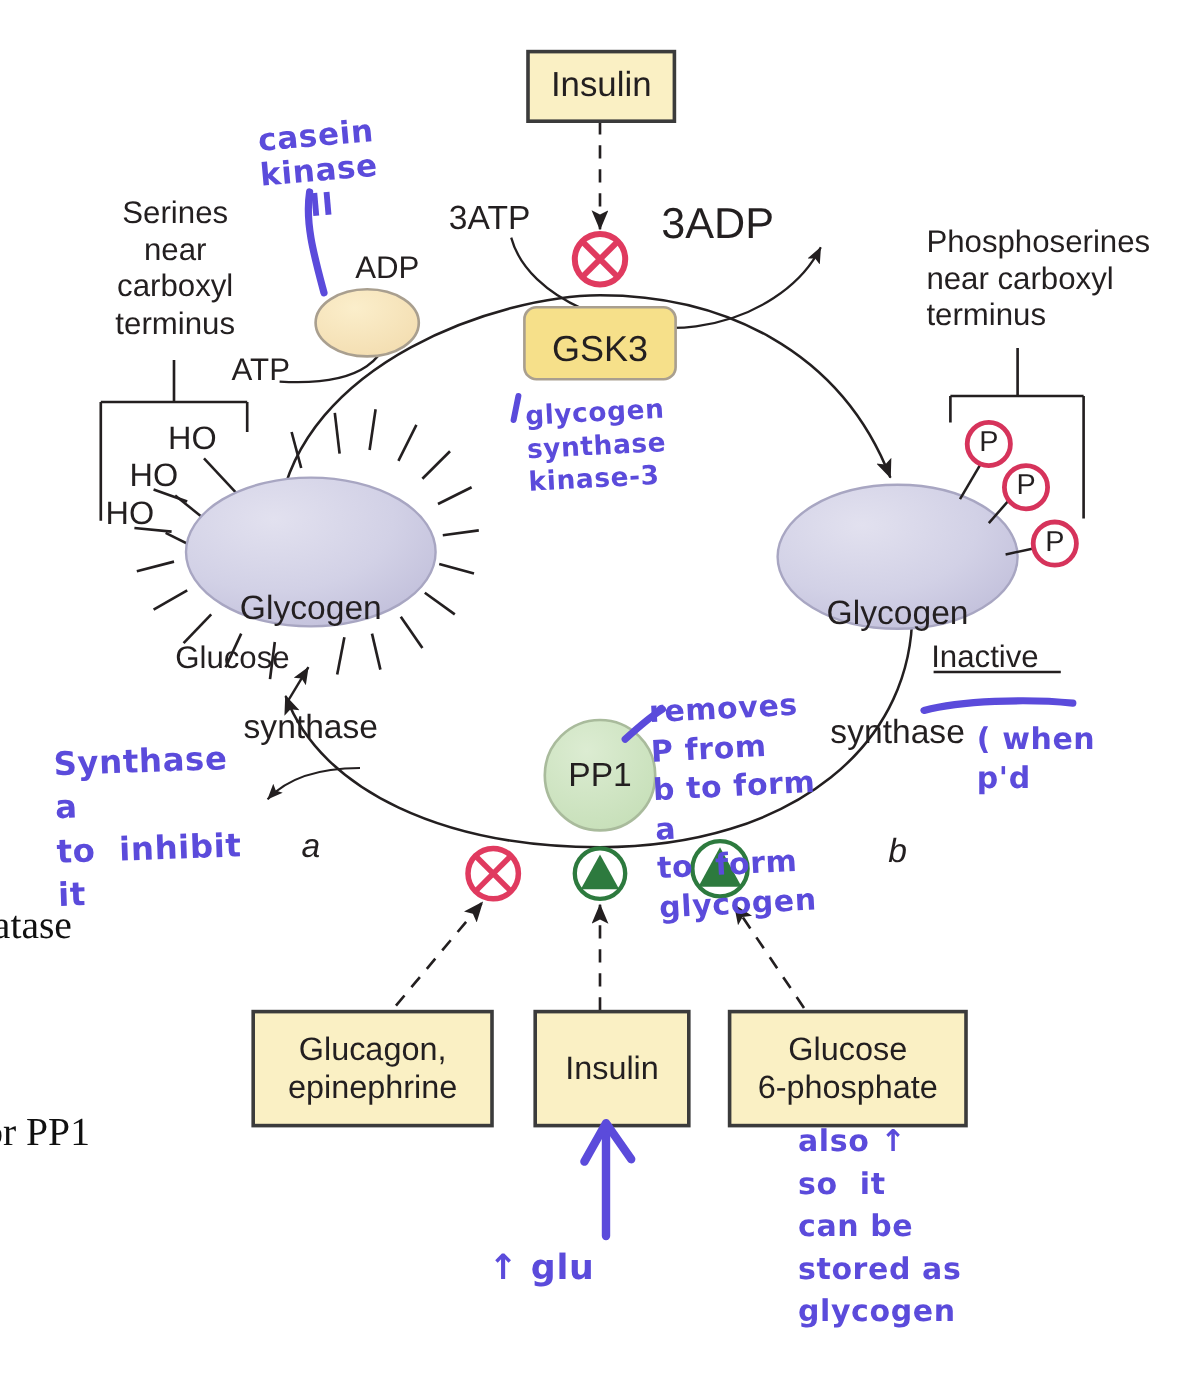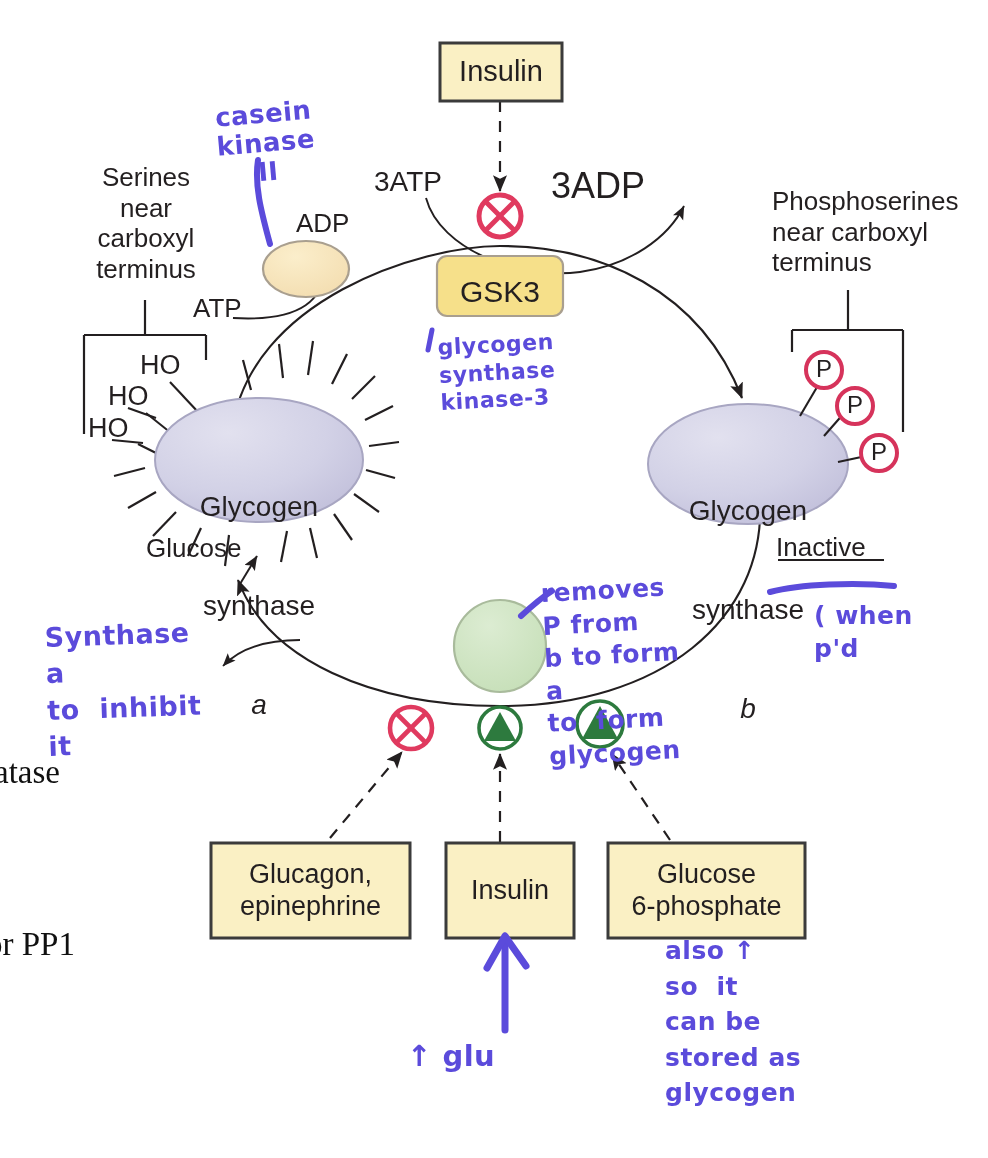--- a/index.html
+++ b/index.html
@@ -223,20 +223,21 @@
 epinephrine</div>
 
   <div class="boxtxt" style="left:446px;top:843px;width:128px;height:95px;font-size:27px;">Insulin</div>
 
   <div class="boxtxt" style="left:608px;top:843px;width:197px;height:95px;font-size:27px;">Glucose
 6-phosphate</div>
 
   <div class="boxtxt" style="left:437px;top:256px;width:126px;height:72px;font-size:30px;">GSK3</div>
 
 
+  <div class="boxtxt" style="left:454px;top:600px;width:92px;height:92px;font-size:28px;">PP1</div>
 
   <div class="lbl print" style="left:155px;top:424px;width:208px;text-align:center;font-size:28px;">
     <div>Glycogen</div>
     <div>synthase</div>
     <div class="ital">a</div>
   </div>
 
   <div class="lbl print" style="left:646px;top:428px;width:204px;text-align:center;font-size:28px;">
     <div>Glycogen</div>
     <div>synthase</div>

